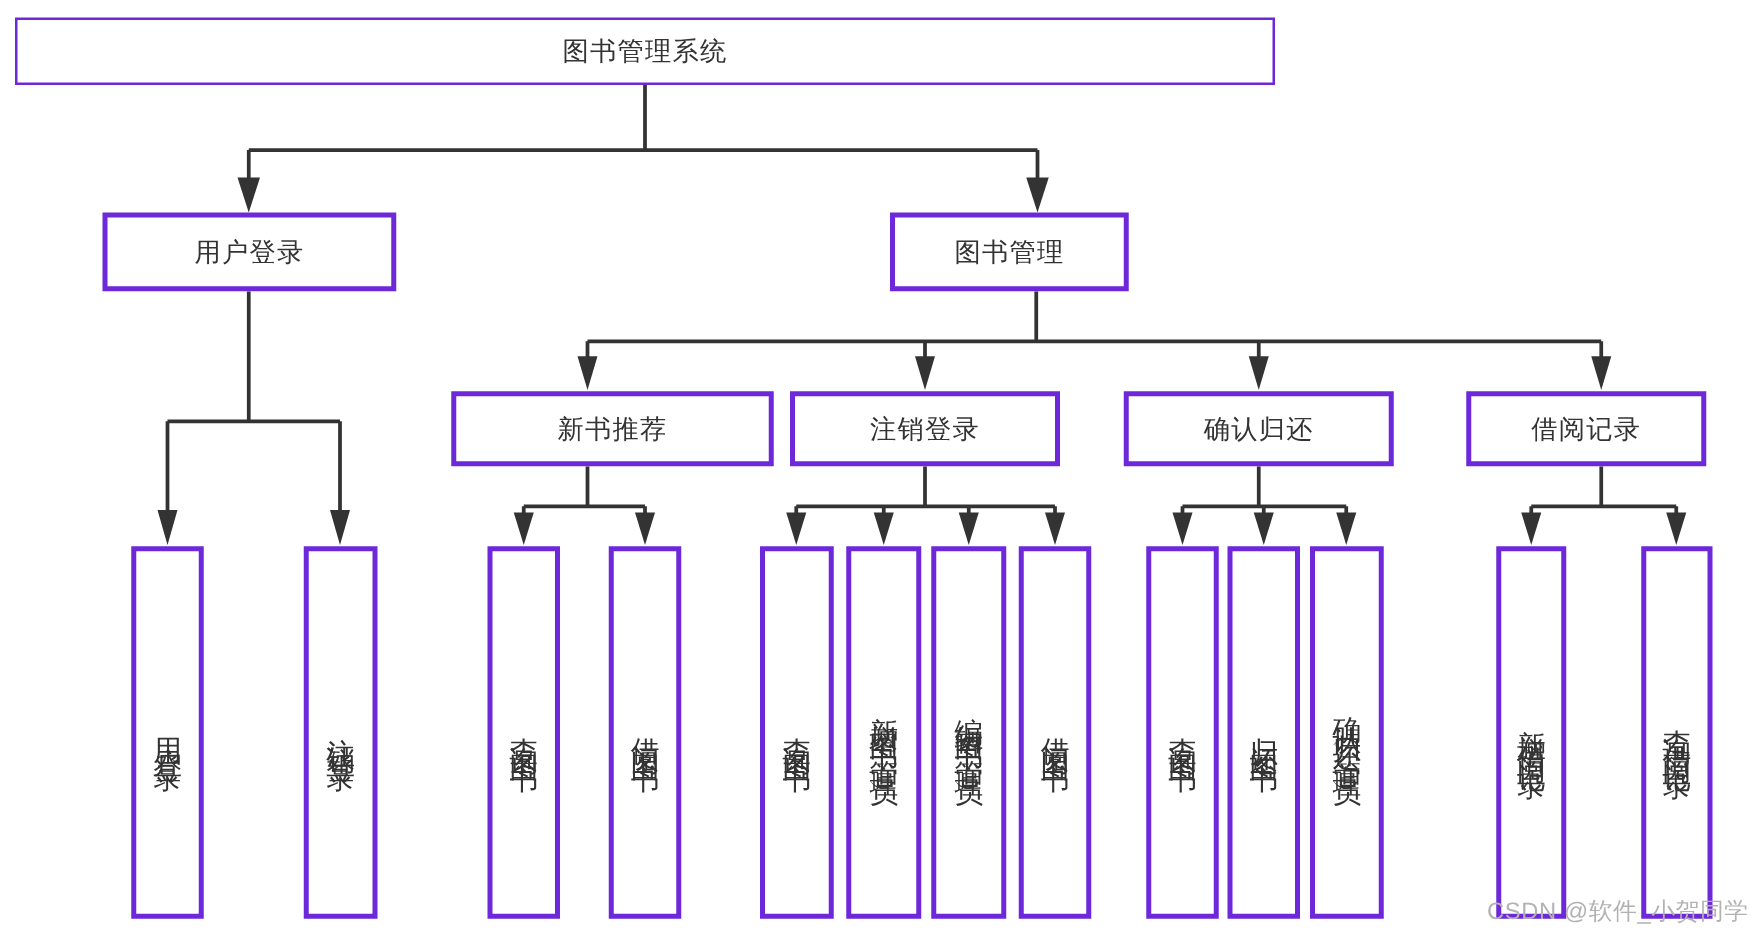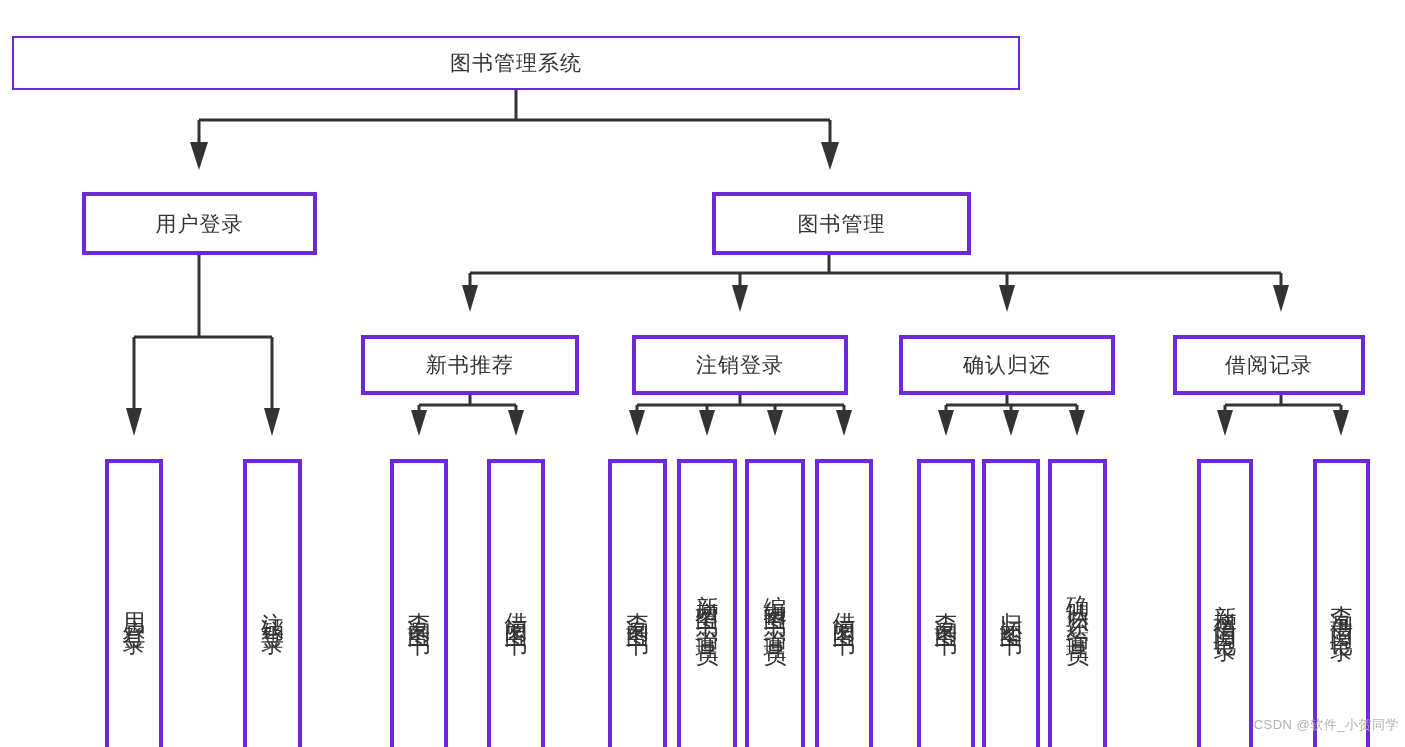--- a/index.html
+++ b/index.html
@@ -24,21 +24,20 @@
   }
   .box {
     position: absolute;
     box-sizing: border-box;
     background: #ffffff;
     border: 4px solid #6d28d9;
     display: flex;
     align-items: center;
     justify-content: center;
     z-index: 2;
-    margin-top: 22px;
   }
   .title-box {
     border-width: 2px;
   }
   .h-label {
     font-size: 21px;
     letter-spacing: 1px;
     color: #333333;
     white-space: nowrap;
   }
@@ -49,21 +48,21 @@
     line-height: 1;
     letter-spacing: 7px;
     color: #333333;
     white-space: nowrap;
   }
   .watermark {
     position: absolute;
     right: 6px;
     top: 716px;
     z-index: 5;
-    font-size: 13px;
+    font-size: 19px;
     letter-spacing: 0.5px;
     color: #b2b2b2;
   }
 </style>
 </head>
 <body>
 
 <div class="canvas">
 
   <svg class="connectors" width="1405" height="747" viewBox="0 0 1405 747">
@@ -106,25 +105,25 @@
     </g>
   </svg>
 
   <div class="box title-box" style="left:12px; top:14px; width:1008px; height:54px;">
     <span class="h-label">图书管理系统</span>
   </div>
 
   <div class="box" style="left:82px; top:170px; width:235px; height:63px;">
     <span class="h-label">用户登录</span>
   </div>
-  <div class="box" style="left:712px; top:170px; width:259px; height:63px;">
+  <div class="box" style="left:712px; top:170px; width:191px; height:63px;">
     <span class="h-label">图书管理</span>
   </div>
 
-  <div class="box" style="left:361px; top:313px; width:218px; height:60px;align-items:center;">
+  <div class="box" style="left:361px; top:313px; width:258px; height:60px;align-items:center;">
     <span class="h-label">新书推荐</span>
   </div>
   <div class="box" style="left:632px; top:313px; width:216px; height:60px;">
     <span class="h-label">注销登录</span>
   </div>
   <div class="box" style="left:899px; top:313px; width:216px; height:60px;">
     <span class="h-label">确认归还</span>
   </div>
   <div class="box" style="left:1173px; top:313px; width:192px; height:60px;">
     <span class="h-label">借阅记录</span>

